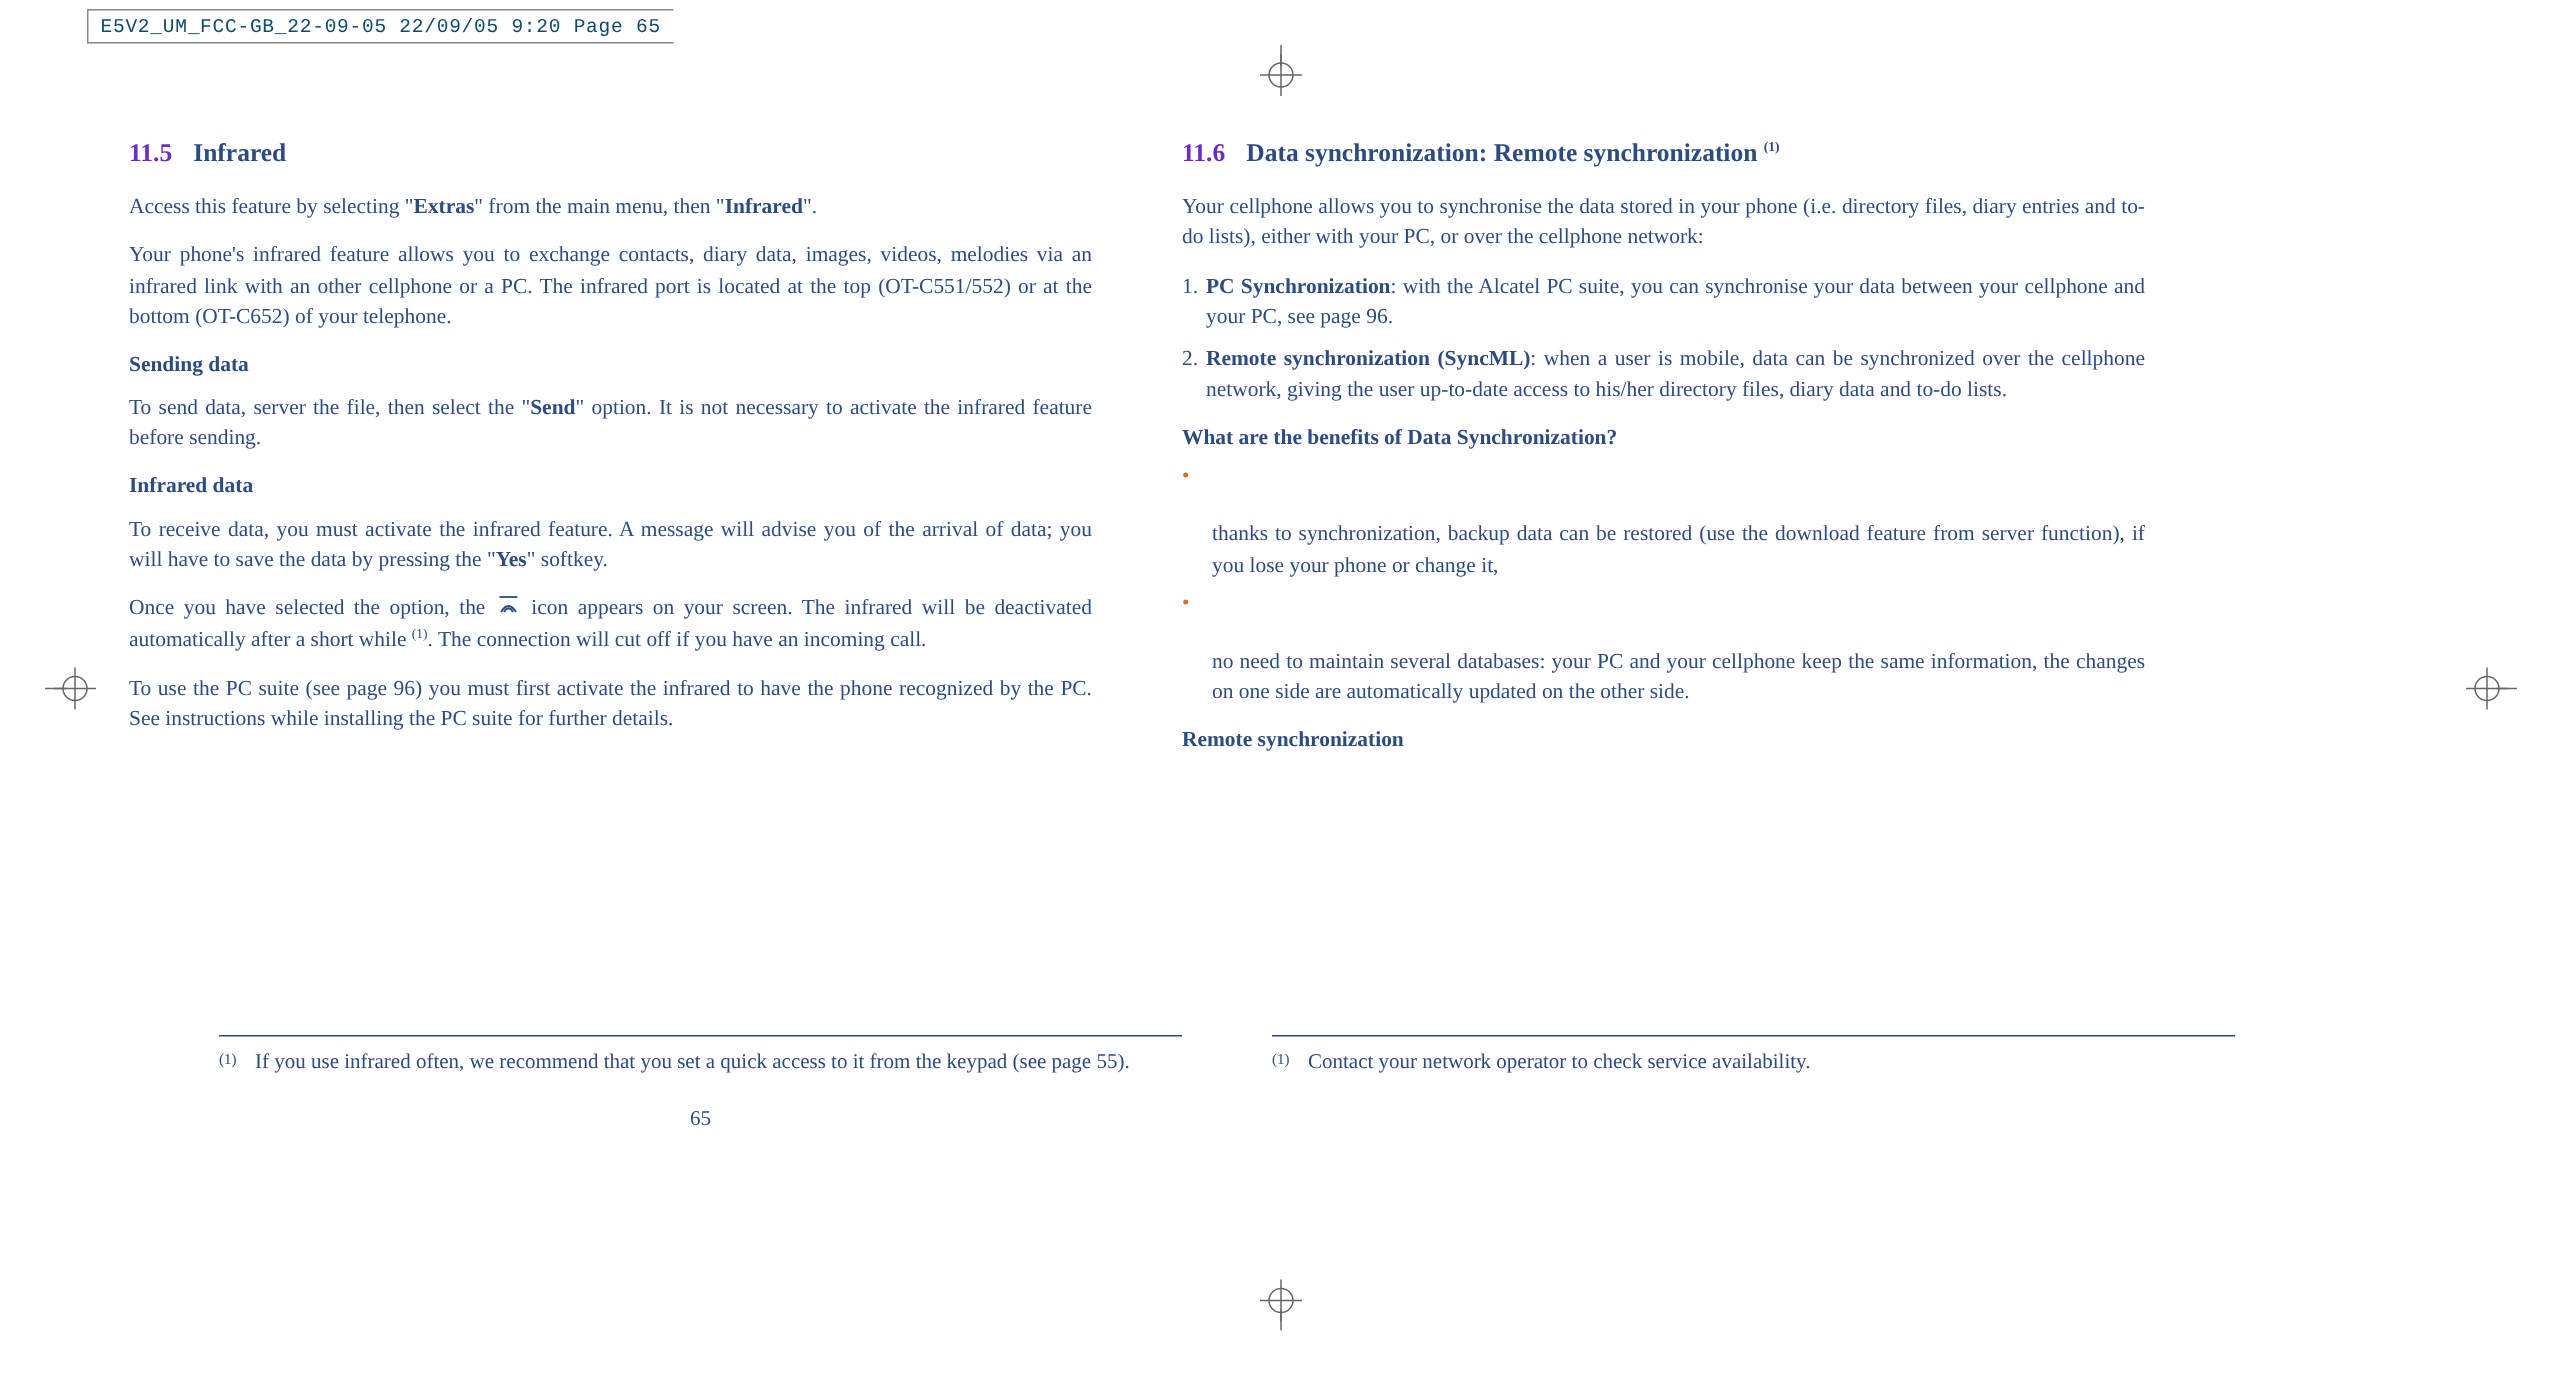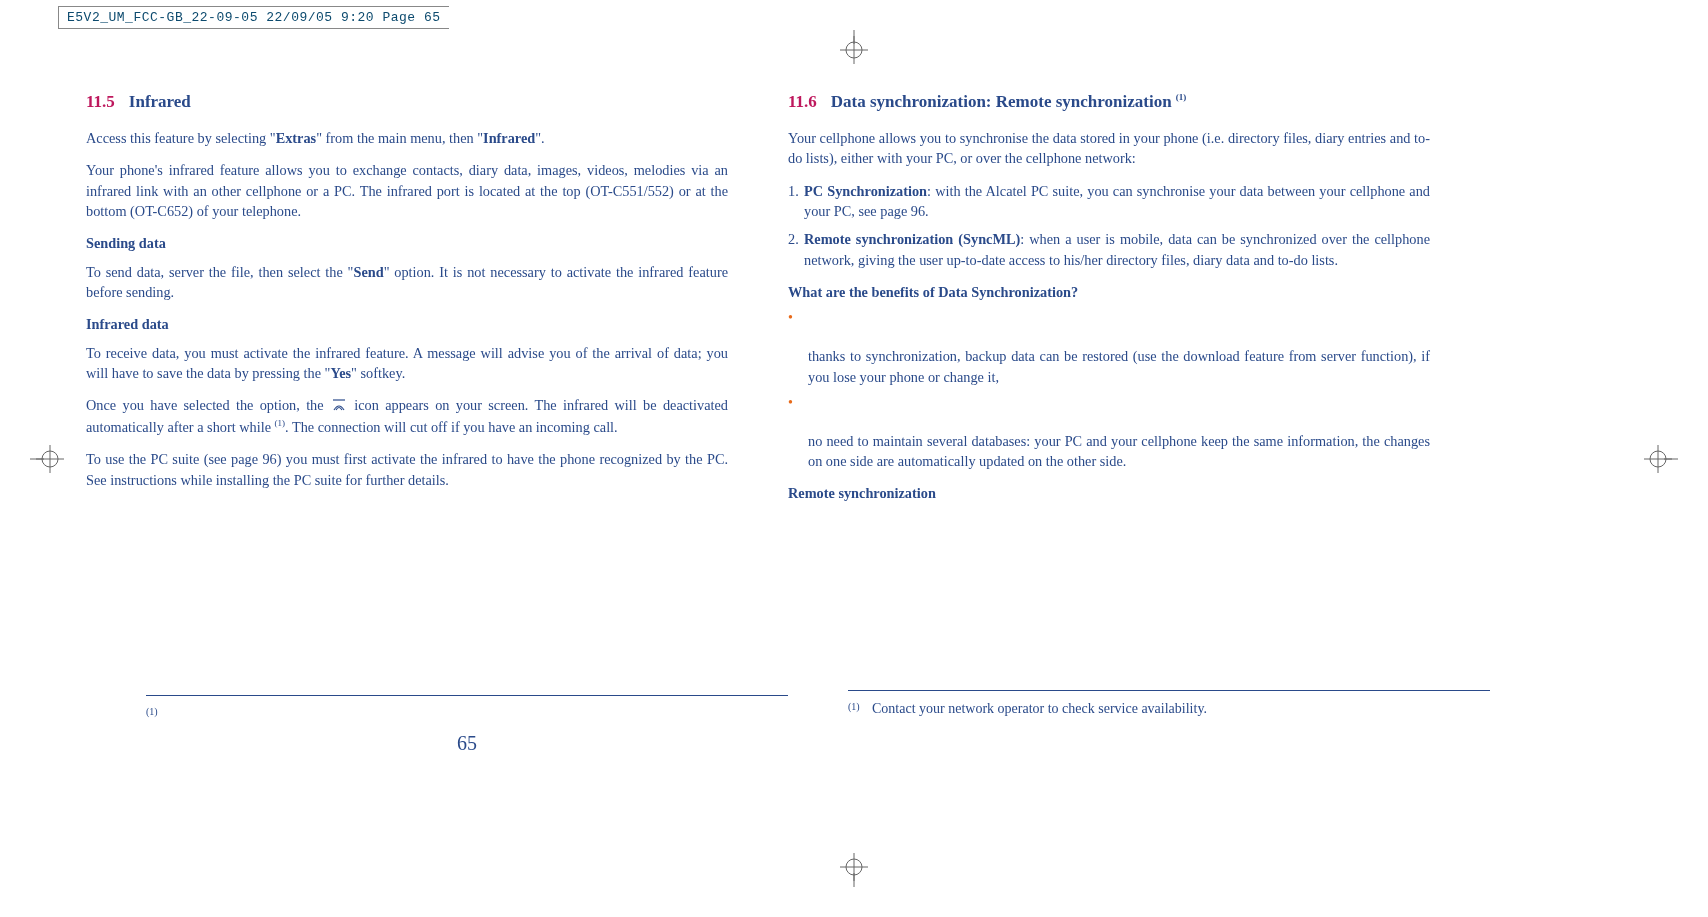--- a/index.html
+++ b/index.html
@@ -67,21 +67,21 @@
     line-height: 1.42;
     color: #2a4a8a;
   }
   .sec-head {
     font-size: 17px;
     font-weight: bold;
     color: #2a4a8a;
     margin-bottom: 14px;
   }
   .sec-num {
-    color: #be185d;
+    color: #6d28d9;
     font-weight: bold;
     margin-right: 14px;
   }
   .para { margin-bottom: 12px; text-align: justify; }
   .subhead { font-weight: bold; margin: 10px 0 8px 0; }
   .bold { font-weight: bold; }
   .sup { font-size: 9px; vertical-align: super; }
   .ol { margin: 0 0 12px 0; }
   .ol-item { display:flex; margin-bottom:8px; text-align: justify;}
   .ol-num { flex:0 0 16px;}
@@ -105,21 +105,21 @@
     display:flex;
     text-align: justify;
   }
   .footnote.left { left: 86px; }
   .footnote.right { left: 788px; }
   .fn-marker { flex:0 0 24px; font-size:10px; vertical-align: super;}
   .fn-text { flex: 1; }
   .pageno {
     position: absolute;
     bottom: 122px;
-    font-size: 20px;
+    font-size: 14px;
     color:#2a4a8a;
     text-align:center;
     width: 642px;
   }
   .pageno.left { left: 86px; }
   .pageno.right { left: 788px; }
 </style>
 </head>
 <body>
 
@@ -213,20 +213,21 @@
           <div class="ul-bullet">•</div>
           <div class="ul-body">no need to maintain several databases: your PC and your cellphone keep the same information, the changes on one side are automatically updated on the other side.</div>
         </div>
       </div>
       <div class="subhead">Remote synchronization</div>
     </div>
   </div>
 
   <div class="footnote left">
     <div class="fn-marker">(1)</div>
+    <div class="fn-text">If you use infrared often, we recommend that you set a quick access to it from the keypad (see page 55).</div>
   </div>
   <div class="footnote right">
     <div class="fn-marker">(1)</div>
     <div class="fn-text">Contact your network operator to check service availability.</div>
   </div>
 
   <div class="pageno left">65</div>
 </div>
 
 </body></html>

